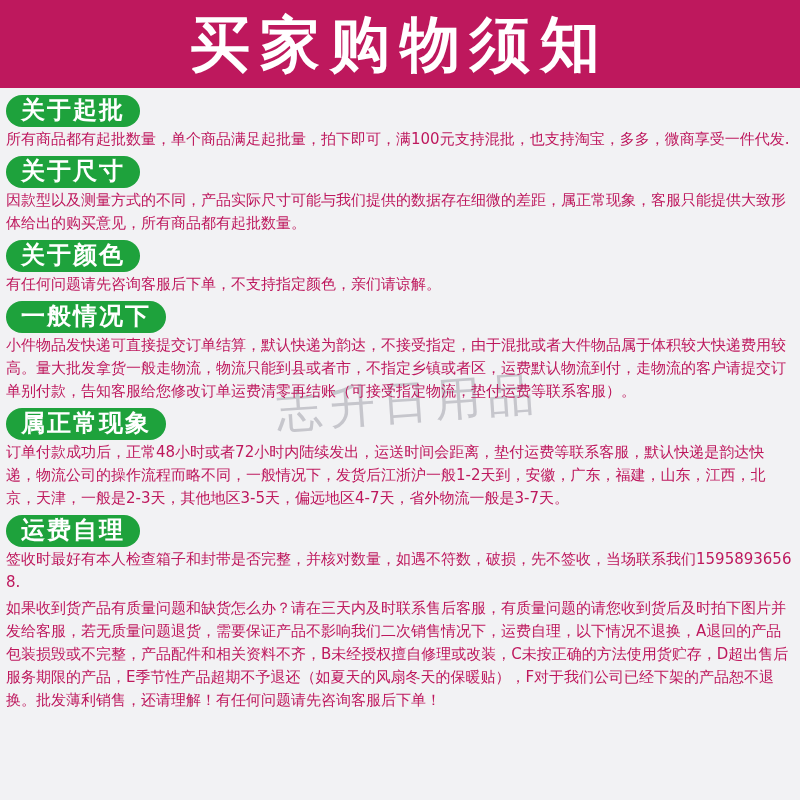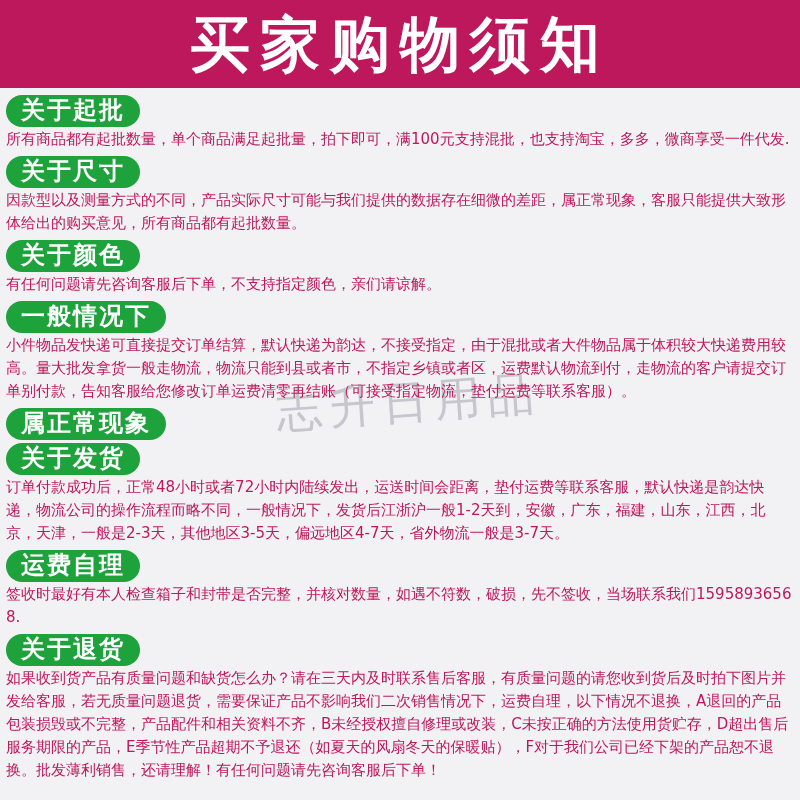--- a/index.html
+++ b/index.html
@@ -64,27 +64,25 @@
   <section>
     <div class="sec-label">一般情况下</div>
     <p class="sec-text">小件物品发快递可直接提交订单结算，默认快递为韵达，不接受指定，由于混批或者大件物品属于体积较大快递费用较高。量大批发拿货一般走物流，物流只能到县或者市，不指定乡镇或者区，运费默认物流到付，走物流的客户请提交订单别付款，告知客服给您修改订单运费清零再结账（可接受指定物流，垫付运费等联系客服）。</p>
   </section>
 
   <section>
     <div class="sec-label">属正常现象</div>
   </section>
 
   <section>
-    <div class="sec-label">关于发货</div>
     <p class="sec-text">订单付款成功后，正常48小时或者72小时内陆续发出，运送时间会距离，垫付运费等联系客服，默认快递是韵达快递，物流公司的操作流程而略不同，一般情况下，发货后江浙沪一般1-2天到，安徽，广东，福建，山东，江西，北京，天津，一般是2-3天，其他地区3-5天，偏远地区4-7天，省外物流一般是3-7天。</p>
   </section>
 
   <section>
     <div class="sec-label">运费自理</div>
     <p class="sec-text">签收时最好有本人检查箱子和封带是否完整，并核对数量，如遇不符数，破损，先不签收，当场联系我们15958936568.</p>
   </section>
 
   <section>
-    <div class="sec-label">关于退货</div>
     <p class="sec-text">如果收到货产品有质量问题和缺货怎么办？请在三天内及时联系售后客服，有质量问题的请您收到货后及时拍下图片并发给客服，若无质量问题退货，需要保证产品不影响我们二次销售情况下，运费自理，以下情况不退换，A退回的产品包装损毁或不完整，产品配件和相关资料不齐，B未经授权擅自修理或改装，C未按正确的方法使用货贮存，D超出售后服务期限的产品，E季节性产品超期不予退还（如夏天的风扇冬天的保暖贴），F对于我们公司已经下架的产品恕不退换。批发薄利销售，还请理解！有任何问题请先咨询客服后下单！</p>
   </section>
 
 </main>
 
 </body></html>

